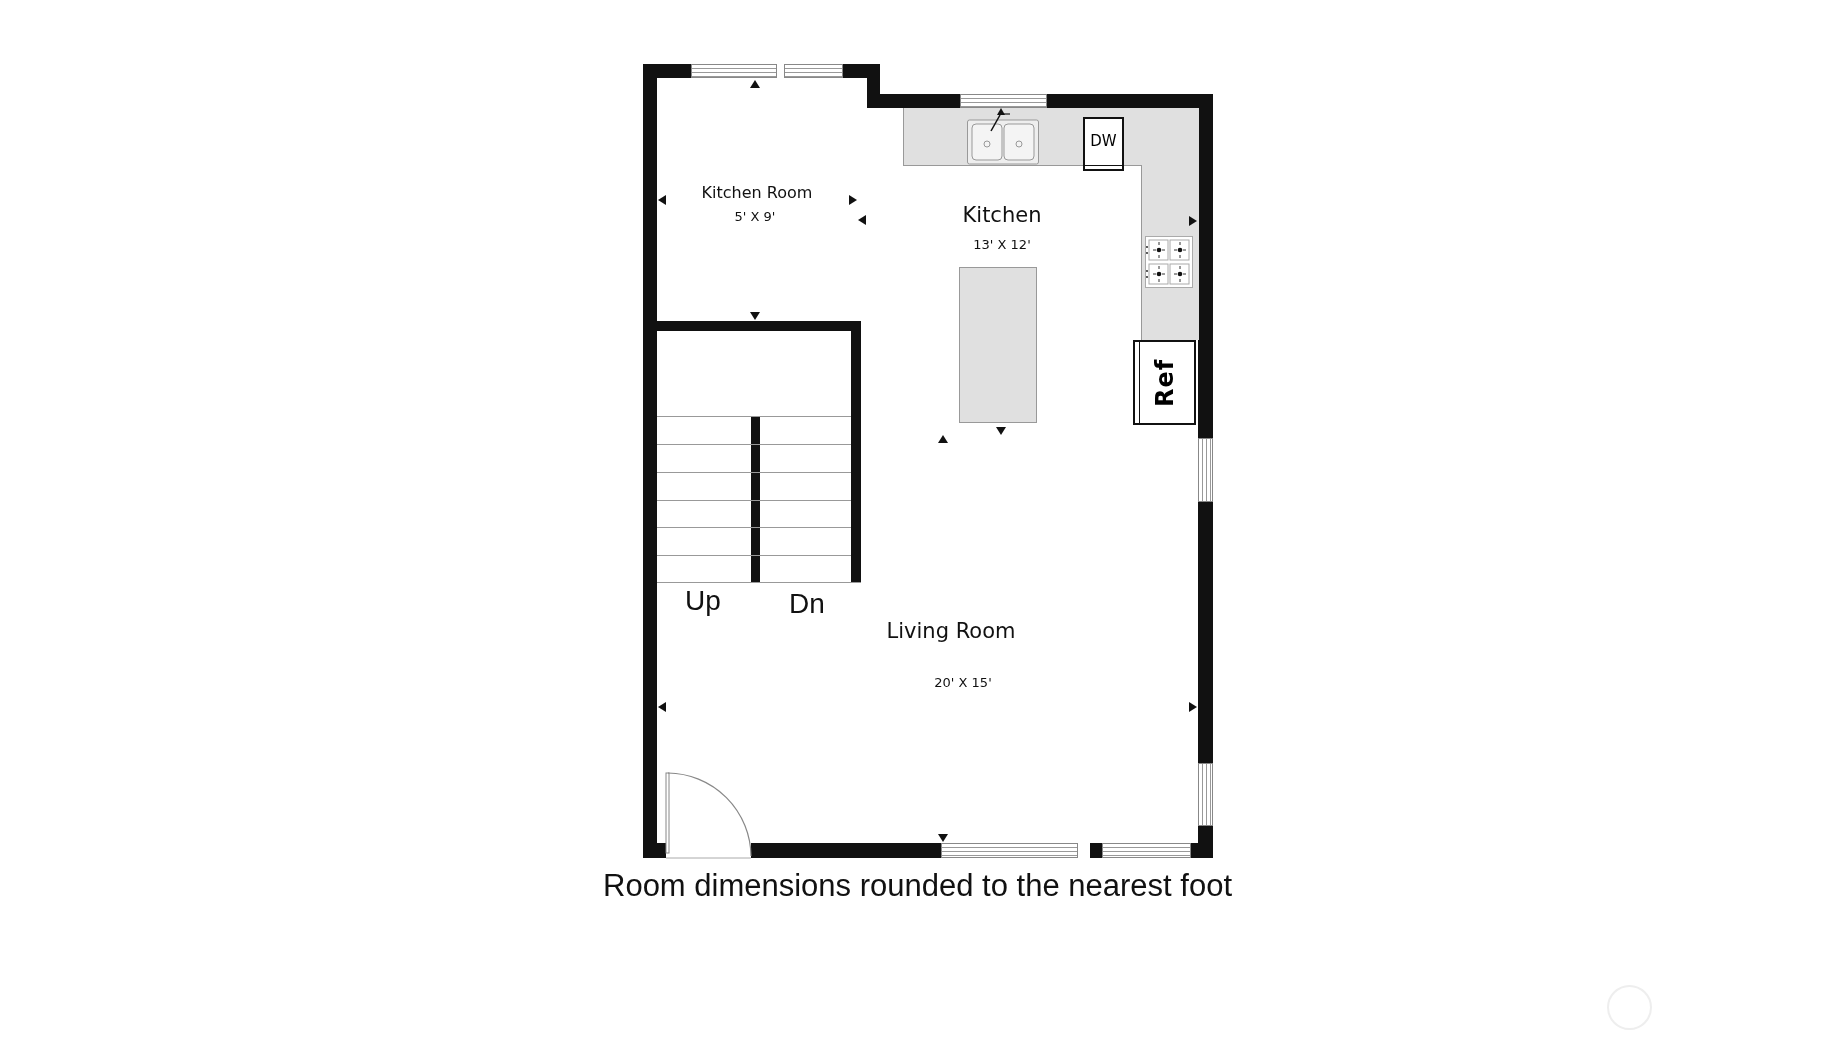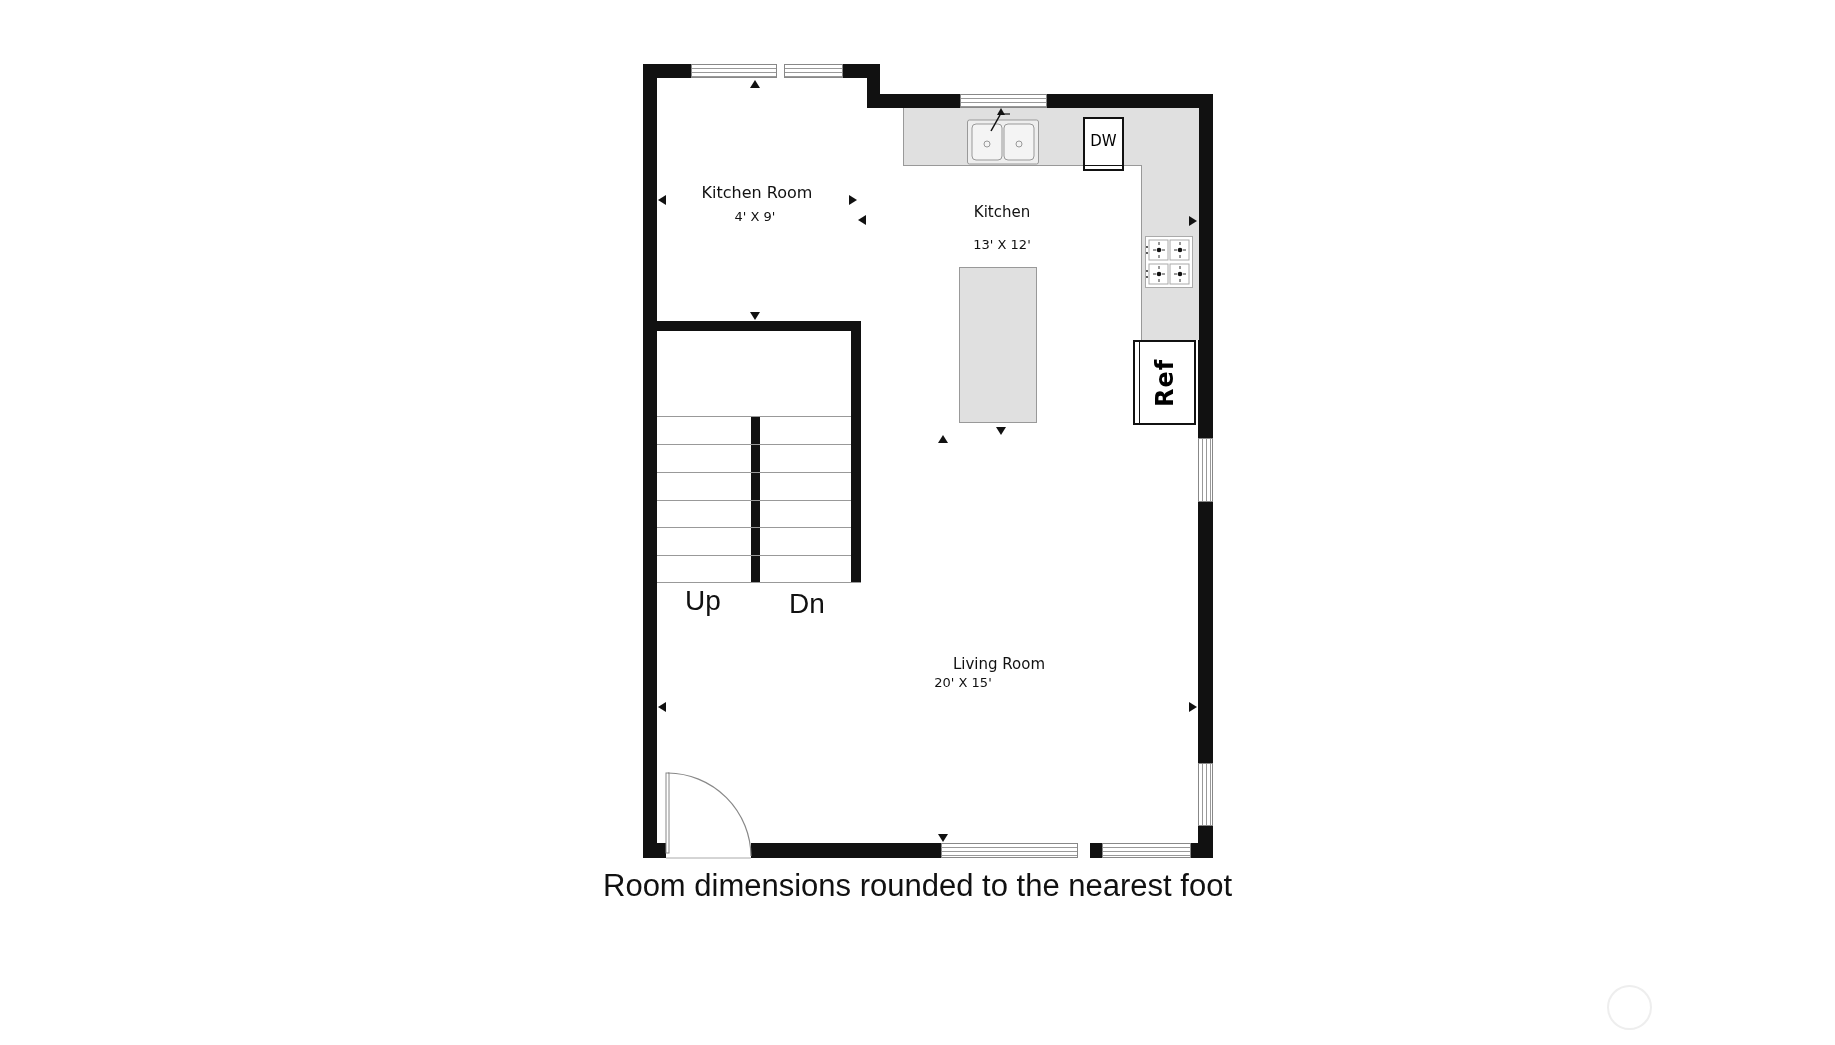--- a/index.html
+++ b/index.html
@@ -5,21 +5,21 @@
   html, body { margin: 0; padding: 0; background: #ffffff; }
   body { width: 1835px; height: 1045px; position: relative; overflow: hidden;
          font-family: "Liberation Sans", sans-serif; }
   .abs { position: absolute; }
   .wall { position: absolute; background: #111111; }
   .counter { position: absolute; background: #e0e0e0; }
   .win { position: absolute; background: #ffffff; box-sizing: border-box; border: 1px solid #888; }
   .win-h { background: repeating-linear-gradient(to bottom, #fff 0, #fff 3px, #999 3px, #999 4px); }
   .win-v { background: repeating-linear-gradient(to right, #fff 0, #fff 3px, #999 3px, #999 4px); }
   .label { position: absolute; transform: translateX(-50%); text-align: center; white-space: nowrap; color: #111; }
-  .room-name { font-size: 15px; font-family: "DejaVu Sans", sans-serif; }
+  .room-name { font-size: 21px; font-family: "DejaVu Sans", sans-serif; }
   .room-dim { font-size: 13px; font-family: "DejaVu Sans", sans-serif; }
   .arrow { position: absolute; width: 0; height: 0; }
   .ar-up { border-left: 5px solid transparent; border-right: 5px solid transparent; border-bottom: 8px solid #111; }
   .ar-down { border-left: 5px solid transparent; border-right: 5px solid transparent; border-top: 8px solid #111; }
   .ar-left { border-top: 5px solid transparent; border-bottom: 5px solid transparent; border-right: 8px solid #111; }
   .ar-right { border-top: 5px solid transparent; border-bottom: 5px solid transparent; border-left: 8px solid #111; }
   .stair-line { position: absolute; height: 1px; background: #999; }
   .caption { position: absolute; left: 0; width: 1835px; text-align: center; top: 868px;
              font-size: 31px; color: #111; font-family: "Liberation Sans", sans-serif; }
 </style>
@@ -110,26 +110,26 @@
 <div class="stair-line" style="left:657px; top:444px; width:194px;"></div>
 <div class="stair-line" style="left:657px; top:472px; width:194px;"></div>
 <div class="stair-line" style="left:657px; top:500px; width:194px;"></div>
 <div class="stair-line" style="left:657px; top:527px; width:194px;"></div>
 <div class="stair-line" style="left:657px; top:555px; width:194px;"></div>
 <div class="stair-line" style="left:657px; top:582px; width:204px;"></div>
 <div class="label" style="left:703px; top:585px; font-size:28px;">Up</div>
 <div class="label" style="left:807px; top:588px; font-size:28px;">Dn</div>
 
 <div class="label room-name" style="left:757px; top:183px; font-size:16px;">Kitchen Room</div>
-<div class="label room-dim" style="left:755px; top:209px;">4' X 9'</div>
+<div class="label room-dim" style="left:755px; top:209px;">5' X 9'</div>
 
 <div class="label room-name" style="left:1002px; top:203px;">Kitchen</div>
 <div class="label room-dim" style="left:1002px; top:237px;">13' X 12'</div>
 
-<div class="label room-name" style="left:951px; top:655px;margin-left:48px;">Living Room</div>
+<div class="label room-name" style="left:951px; top:619px;">Living Room</div>
 <div class="label room-dim" style="left:951px; top:675px;margin-left:12px;">20' X 15'</div>
 
 <div class="arrow ar-up" style="left:750px; top:80px;"></div>
 <div class="arrow ar-left" style="left:658px; top:195px;"></div>
 <div class="arrow ar-right" style="left:849px; top:195px;"></div>
 <div class="arrow ar-left" style="left:858px; top:215px;"></div>
 <div class="arrow ar-down" style="left:750px; top:312px;"></div>
 <div class="arrow ar-right" style="left:1189px; top:216px;"></div>
 <div class="arrow ar-down" style="left:996px; top:427px;"></div>
 <div class="arrow ar-up" style="left:938px; top:435px;"></div>

